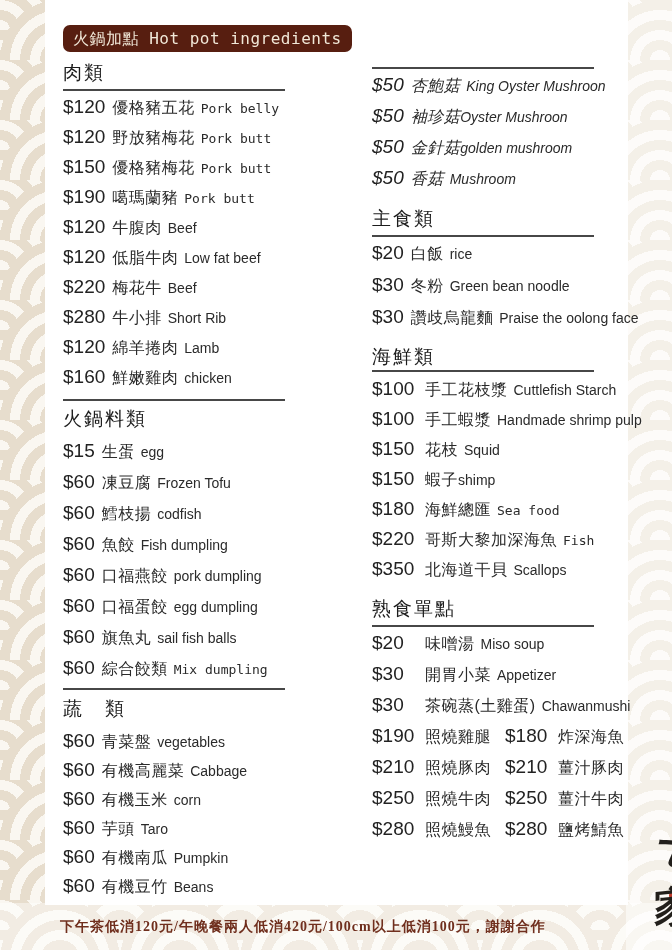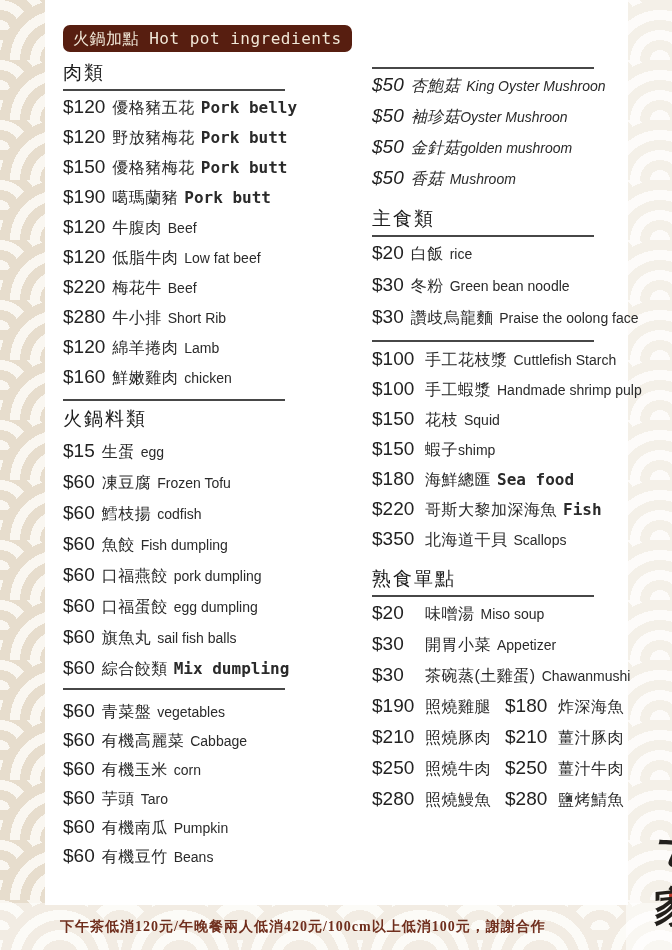--- a/index.html
+++ b/index.html
@@ -41,21 +41,21 @@
     letter-spacing:2px;line-height:22px;
   }
   .rule{width:222px;height:0;border-top:2px solid #474747;}
   .rule-below{margin:5px 0 5px;}
   .rule-above{margin:3px 0 0;}
   .items{margin-top:0;}
   .item{display:flex;align-items:baseline;}
   .price{font-size:19px;color:#222;margin-right:7px;white-space:nowrap;}
   .name-zh{font-size:16px;letter-spacing:.5px;margin-right:6px;white-space:nowrap;}
   .name-en{font-size:14px;white-space:nowrap;}
-  .name-en.mono{font-family:"DejaVu Sans Mono","Liberation Mono",monospace;font-size:16px;font-weight:bold;}
+  .name-en.mono{font-family:"DejaVu Sans Mono","Liberation Mono",monospace;font-size:13px;}
   .item.tight .name-zh{margin-right:0;text-align:center;}
   .align .price{min-width:46px;}
   
   .s-meat .item{height:30px;}
   .s-hotpot .item{height:31px;}
   .s-veg .item{height:29px;}
   .s-mush .item{height:31px;font-style:italic;}
   .s-staple .item{height:32px;}
   .s-sea .item{height:30px;}
   .s-cooked .item{height:31px;}
@@ -195,20 +195,21 @@
               </div>
               <div class="item">
                 <span class="price">$60</span>
                 <span class="name-zh">綜合餃類</span>
                 <span class="name-en mono">Mix dumpling</span>
               </div>
             </div>
           </section>
           <section class="menu-section s-veg">
             <div class="rule rule-above"></div>
+            <h2 class="section-title">蔬　類</h2>
             <div class="items">
               <div class="item">
                 <span class="price">$60</span>
                 <span class="name-zh">青菜盤</span>
                 <span class="name-en">vegetables</span>
               </div>
               <div class="item">
                 <span class="price">$60</span>
                 <span class="name-zh">有機高麗菜</span>
                 <span class="name-en">Cabbage</span>
@@ -277,20 +278,21 @@
                 <span class="name-en">Green bean noodle</span>
               </div>
               <div class="item">
                 <span class="price">$30</span>
                 <span class="name-zh">讚歧烏龍麵</span>
                 <span class="name-en">Praise the oolong face</span>
               </div>
             </div>
           </section>
           <section class="menu-section s-sea align">
+            <h2 class="section-title">海鮮類</h2>
             <div class="rule rule-below"></div>
             <div class="items">
               <div class="item">
                 <span class="price">$100</span>
                 <span class="name-zh">手工花枝漿</span>
                 <span class="name-en">Cuttlefish Starch</span>
               </div>
               <div class="item">
                 <span class="price">$100</span>
                 <span class="name-zh">手工蝦漿</span>

